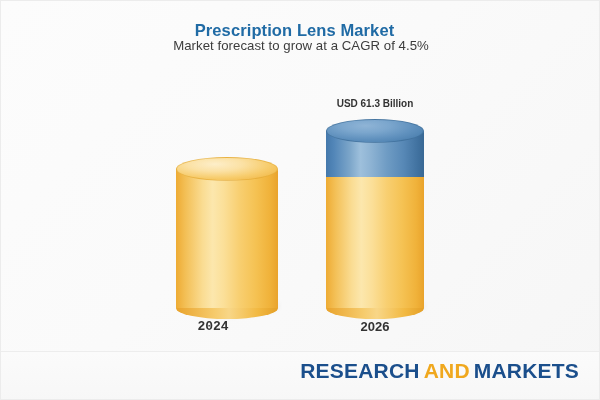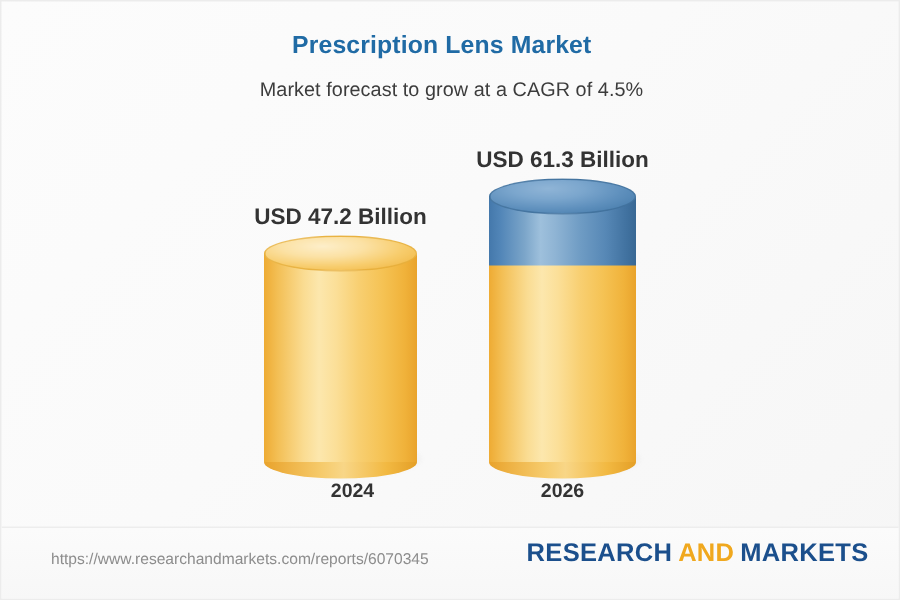--- a/index.html
+++ b/index.html
@@ -26,42 +26,42 @@
     width: 587px;
     text-align: center;
     font-size: 16.5px;
     font-weight: bold;
     color: #206ba5;
     letter-spacing: 0.1px;
   }
   #chart-subtitle {
     position: absolute;
     left: 0;
-    top: 51px;
+    top: 37px;
     width: 600px;
     text-align: center;
     font-size: 13.2px;
     font-weight: normal;
     color: #3c3c3c;
     letter-spacing: 0.05px;
   }
 
   
   #plot {
     position: absolute;
     left: 0;
     top: 0;
     width: 600px;
     height: 350px;
   }
 
   .value-label {
     position: absolute;
     text-align: center;
-    font-size: 15px;
+    font-size: 10px;
     font-weight: bold;
     color: #333333;
     white-space: nowrap;
   }
   .cat-label {
     position: absolute;
     text-align: center;
     font-size: 13px;
     font-weight: bold;
     color: #333333;
@@ -170,21 +170,21 @@
     color: #8d8d8d;
     white-space: nowrap;
   }
   #logo {
     position: absolute;
     right: 22px;
     top: 8px;
     text-align: right;
   }
   #logo-wordmark {
-    font-size: 17px;
+    font-size: 21px;
     font-weight: bold;
     letter-spacing: 0.2px;
     line-height: 1.05;
     white-space: nowrap;
   }
   .logo-navy { color: #1b4f8c; }
   .logo-gold { color: #f0a81e; }
   #logo-tagline {
     margin-top: 2px;
     font-size: 7.4px;
@@ -198,34 +198,33 @@
 <body>
 
 <div id="card">
 
   <div id="chart-title">Prescription Lens Market</div>
 
   <div id="chart-subtitle">Market forecast to grow at a CAGR of 4.5%</div>
 
   <div id="plot">
 
-    <div class="value-label" style="left:116px; top:135px; width:220px;">USD 47.2 Billion</div>
 
     <div class="cyl-group" style="left:175px; top:156px; width:102px; height:158px;">
 
       <div class="cyl-shadow" style="left:2px; top:136px; width:104px; height:26px;"></div>
 
       <div class="seg fill-yellow" style="left:0px; top:12px; width:102px; height:139px;">
         <div class="seg-bottom" style="bottom:-11px; height:22px;"></div>
         <div class="seg-body"></div>
         <div class="seg-cap" style="top:-12px; height:24px;"></div>
       </div>
     </div>
 
-    <div class="cat-label" style="left:134px; top:318px; width:200px;">2024</div>
+    <div class="cat-label" style="left:112px; top:318px; width:200px;font-family:Liberation Mono, monospace;">2024</div>
 
     <div class="value-label" style="left:264px; top:97px; width:220px;">USD 61.3 Billion</div>
 
     <div class="cyl-group" style="left:325px; top:118px; width:98px; height:196px;">
 
       <div class="cyl-shadow" style="left:2px; top:174px; width:100px; height:26px;"></div>
 
       <div class="seg fill-yellow" style="left:0px; top:57px; width:98px; height:132px;">
         <div class="seg-bottom" style="bottom:-11px; height:22px;"></div>
         <div class="seg-body"></div>
@@ -235,20 +234,19 @@
         <div class="seg-body"></div>
         <div class="seg-cap" style="top:-12px; height:24px;"></div>
       </div>
     </div>
 
     <div class="cat-label" style="left:274px; top:318px; width:200px;">2026</div>
 
   </div>
 
   <div id="footer">
-    <div id="footer-url">https://www.researchandmarkets.com/reports/6070345</div>
 
     <div id="logo">
       <div id="logo-wordmark"><span class="logo-navy">RESEARCH</span><span class="logo-gold" style="margin:0 4px;">AND</span><span class="logo-navy">MARKETS</span></div>
     </div>
   </div>
 
 </div>
 
 </body></html>

